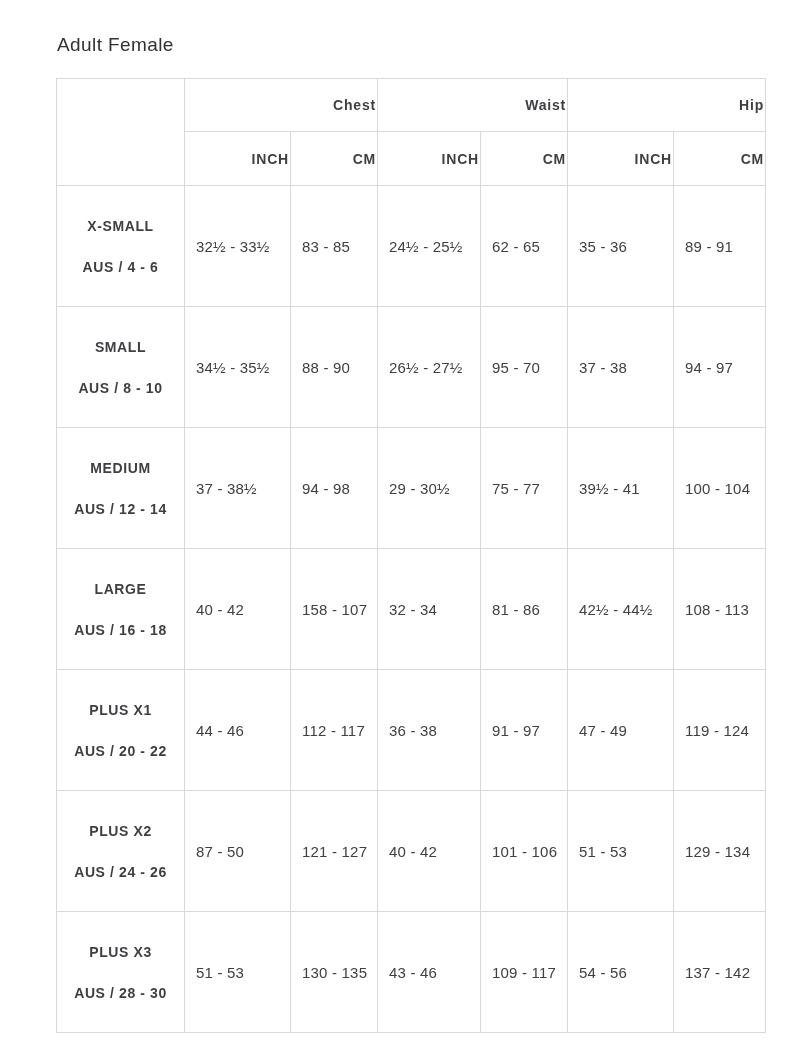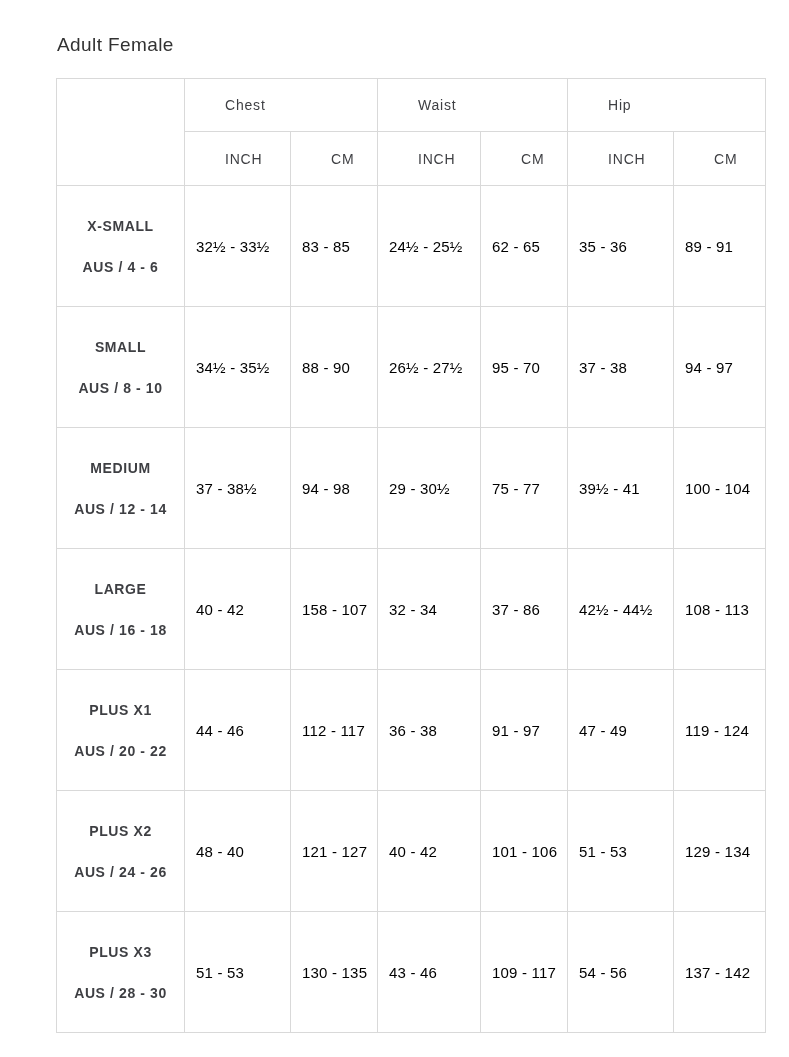--- a/index.html
+++ b/index.html
@@ -37,23 +37,23 @@
   }
   table.size-chart td {
     border: 1px solid #d9d9d9;
     box-sizing: border-box;
     background: #ffffff;
   }
   tr.group-row td { height: 53px; }
   tr.unit-row td { height: 54px; }
   tr.data-row td { height: 121px; }
   td.group-cell, td.unit-cell {
-    text-align: left;
+    text-align: right;
     vertical-align: middle;
-    font-weight: 400;
+    font-weight: 700;
     font-size: 14px;
     letter-spacing: 0.8px;
     color: #3e3f43;
     padding-left: 40px;
   }
   td.corner-cell { background: #ffffff; }
   td.label-cell {
     text-align: center;
     vertical-align: middle;
     font-weight: 700;
@@ -61,21 +61,21 @@
     letter-spacing: 0.6px;
     color: #3e3f43;
   }
   td.label-cell .size-name { margin-bottom: 25px; text-align: center; }
   td.value-cell {
     text-align: left;
     vertical-align: middle;
     padding-left: 11px;
     font-size: 15px;
     letter-spacing: 0.2px;
-    color: #000000;
+    color: #404040;
   }
 </style>
 </head>
 <body>
 
 <div class="page">
 
   <h2 class="title">Adult Female</h2>
 
   <table class="size-chart">
@@ -144,21 +144,21 @@
       </tr>
 
       <tr class="data-row">
         <td class="label-cell">
           <div class="size-name">LARGE</div>
           <div class="aus-size">AUS / 16 - 18</div>
         </td>
         <td class="value-cell">40 - 42</td>
         <td class="value-cell">158 - 107</td>
         <td class="value-cell">32 - 34</td>
-        <td class="value-cell">37 - 86</td>
+        <td class="value-cell">81 - 86</td>
         <td class="value-cell">42½ - 44½</td>
         <td class="value-cell">108 - 113</td>
       </tr>
 
       <tr class="data-row">
         <td class="label-cell">
           <div class="size-name">PLUS X1</div>
           <div class="aus-size">AUS / 20 - 22</div>
         </td>
         <td class="value-cell">44 - 46</td>
@@ -167,21 +167,21 @@
         <td class="value-cell">91 - 97</td>
         <td class="value-cell">47 - 49</td>
         <td class="value-cell">119 - 124</td>
       </tr>
 
       <tr class="data-row">
         <td class="label-cell">
           <div class="size-name">PLUS X2</div>
           <div class="aus-size">AUS / 24 - 26</div>
         </td>
-        <td class="value-cell">48 - 40</td>
+        <td class="value-cell">87 - 50</td>
         <td class="value-cell">121 - 127</td>
         <td class="value-cell">40 - 42</td>
         <td class="value-cell">101 - 106</td>
         <td class="value-cell">51 - 53</td>
         <td class="value-cell">129 - 134</td>
       </tr>
 
       <tr class="data-row">
         <td class="label-cell">
           <div class="size-name">PLUS X3</div>

